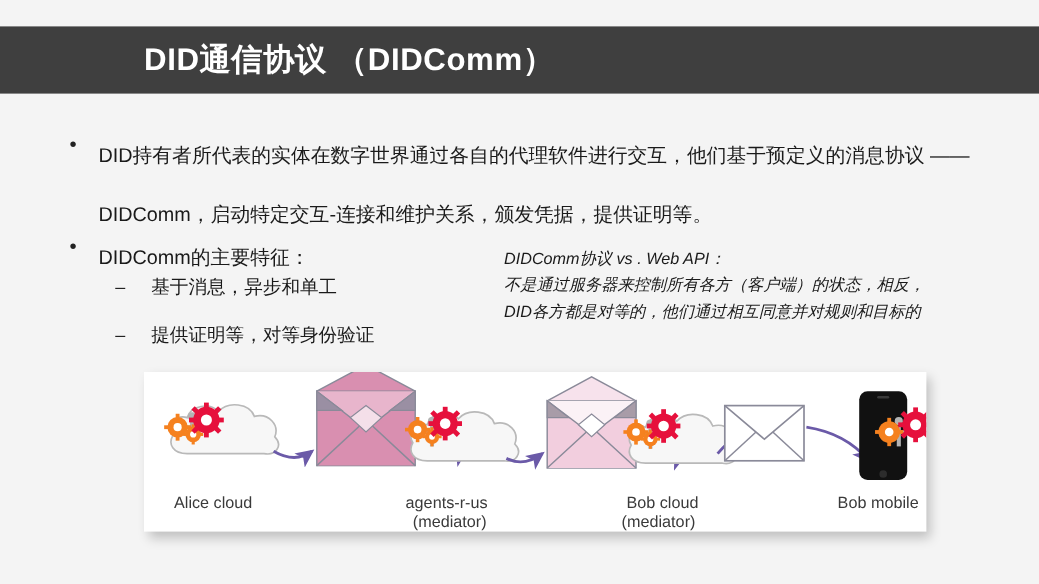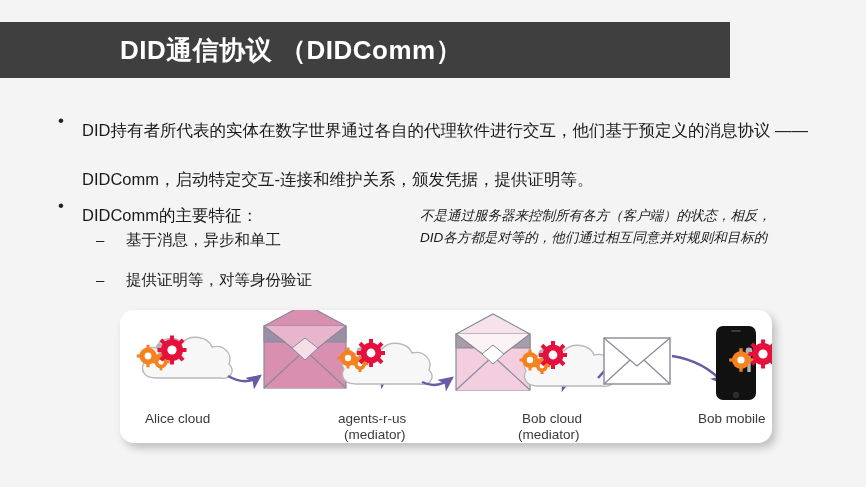--- a/index.html
+++ b/index.html
@@ -20,21 +20,21 @@
     height: 487px;
     background: #f4f4f4;
     overflow: hidden;
   }
 
   
   #title-banner {
     position: absolute;
     left: 0;
     top: 22px;
-    width: 730px;
+    width: 866px;
     height: 56px;
     background: #3f3f3f;
     box-sizing: border-box;
   }
   #title-text {
     position: absolute;
     left: 120px;
     top: 50%;
     transform: translateY(-50%);
     color: #ffffff;
@@ -124,21 +124,20 @@
   
   #diagram-panel {
     position: absolute;
     left: 120px;
     top: 310px;
     width: 652px;
     height: 133px;
     background: #ffffff;
     box-shadow: 4px 5px 9px rgba(0,0,0,0.22);
     overflow: hidden;
-    border-radius: 14px;
   }
   #diagram-svg {
     display: block;
     width: 652px;
     height: 133px;
   }
   .dg-label {
     font-family: "Liberation Sans", "DejaVu Sans", sans-serif;
     font-size: 13.5px;
     fill: #3a3a3a;
@@ -168,20 +167,21 @@
     <div class="bullet-l2" id="subbullet1">
       <span class="marker">–</span>
       <span class="btext">基于消息，异步和单工</span>
     </div>
     <div class="bullet-l2" id="subbullet2">
       <span class="marker">–</span>
       <span class="btext">提供证明等，对等身份验证</span>
     </div>
 
     <div id="side-note">
+      <span class="nline first">DIDComm协议 vs . Web API：</span>
       <span class="nline">不是通过服务器来控制所有各方（客户端）的状态，相反，</span>
       <span class="nline">DID各方都是对等的，他们通过相互同意并对规则和目标的</span>
     </div>
 
   </div>
 
   <div id="diagram-panel">
     <svg id="diagram-svg" viewBox="0 0 652 133" xmlns="http://www.w3.org/2000/svg">
       <defs>
         <marker id="arrowhead" markerWidth="7" markerHeight="7" refX="5.4" refY="3" orient="auto">

